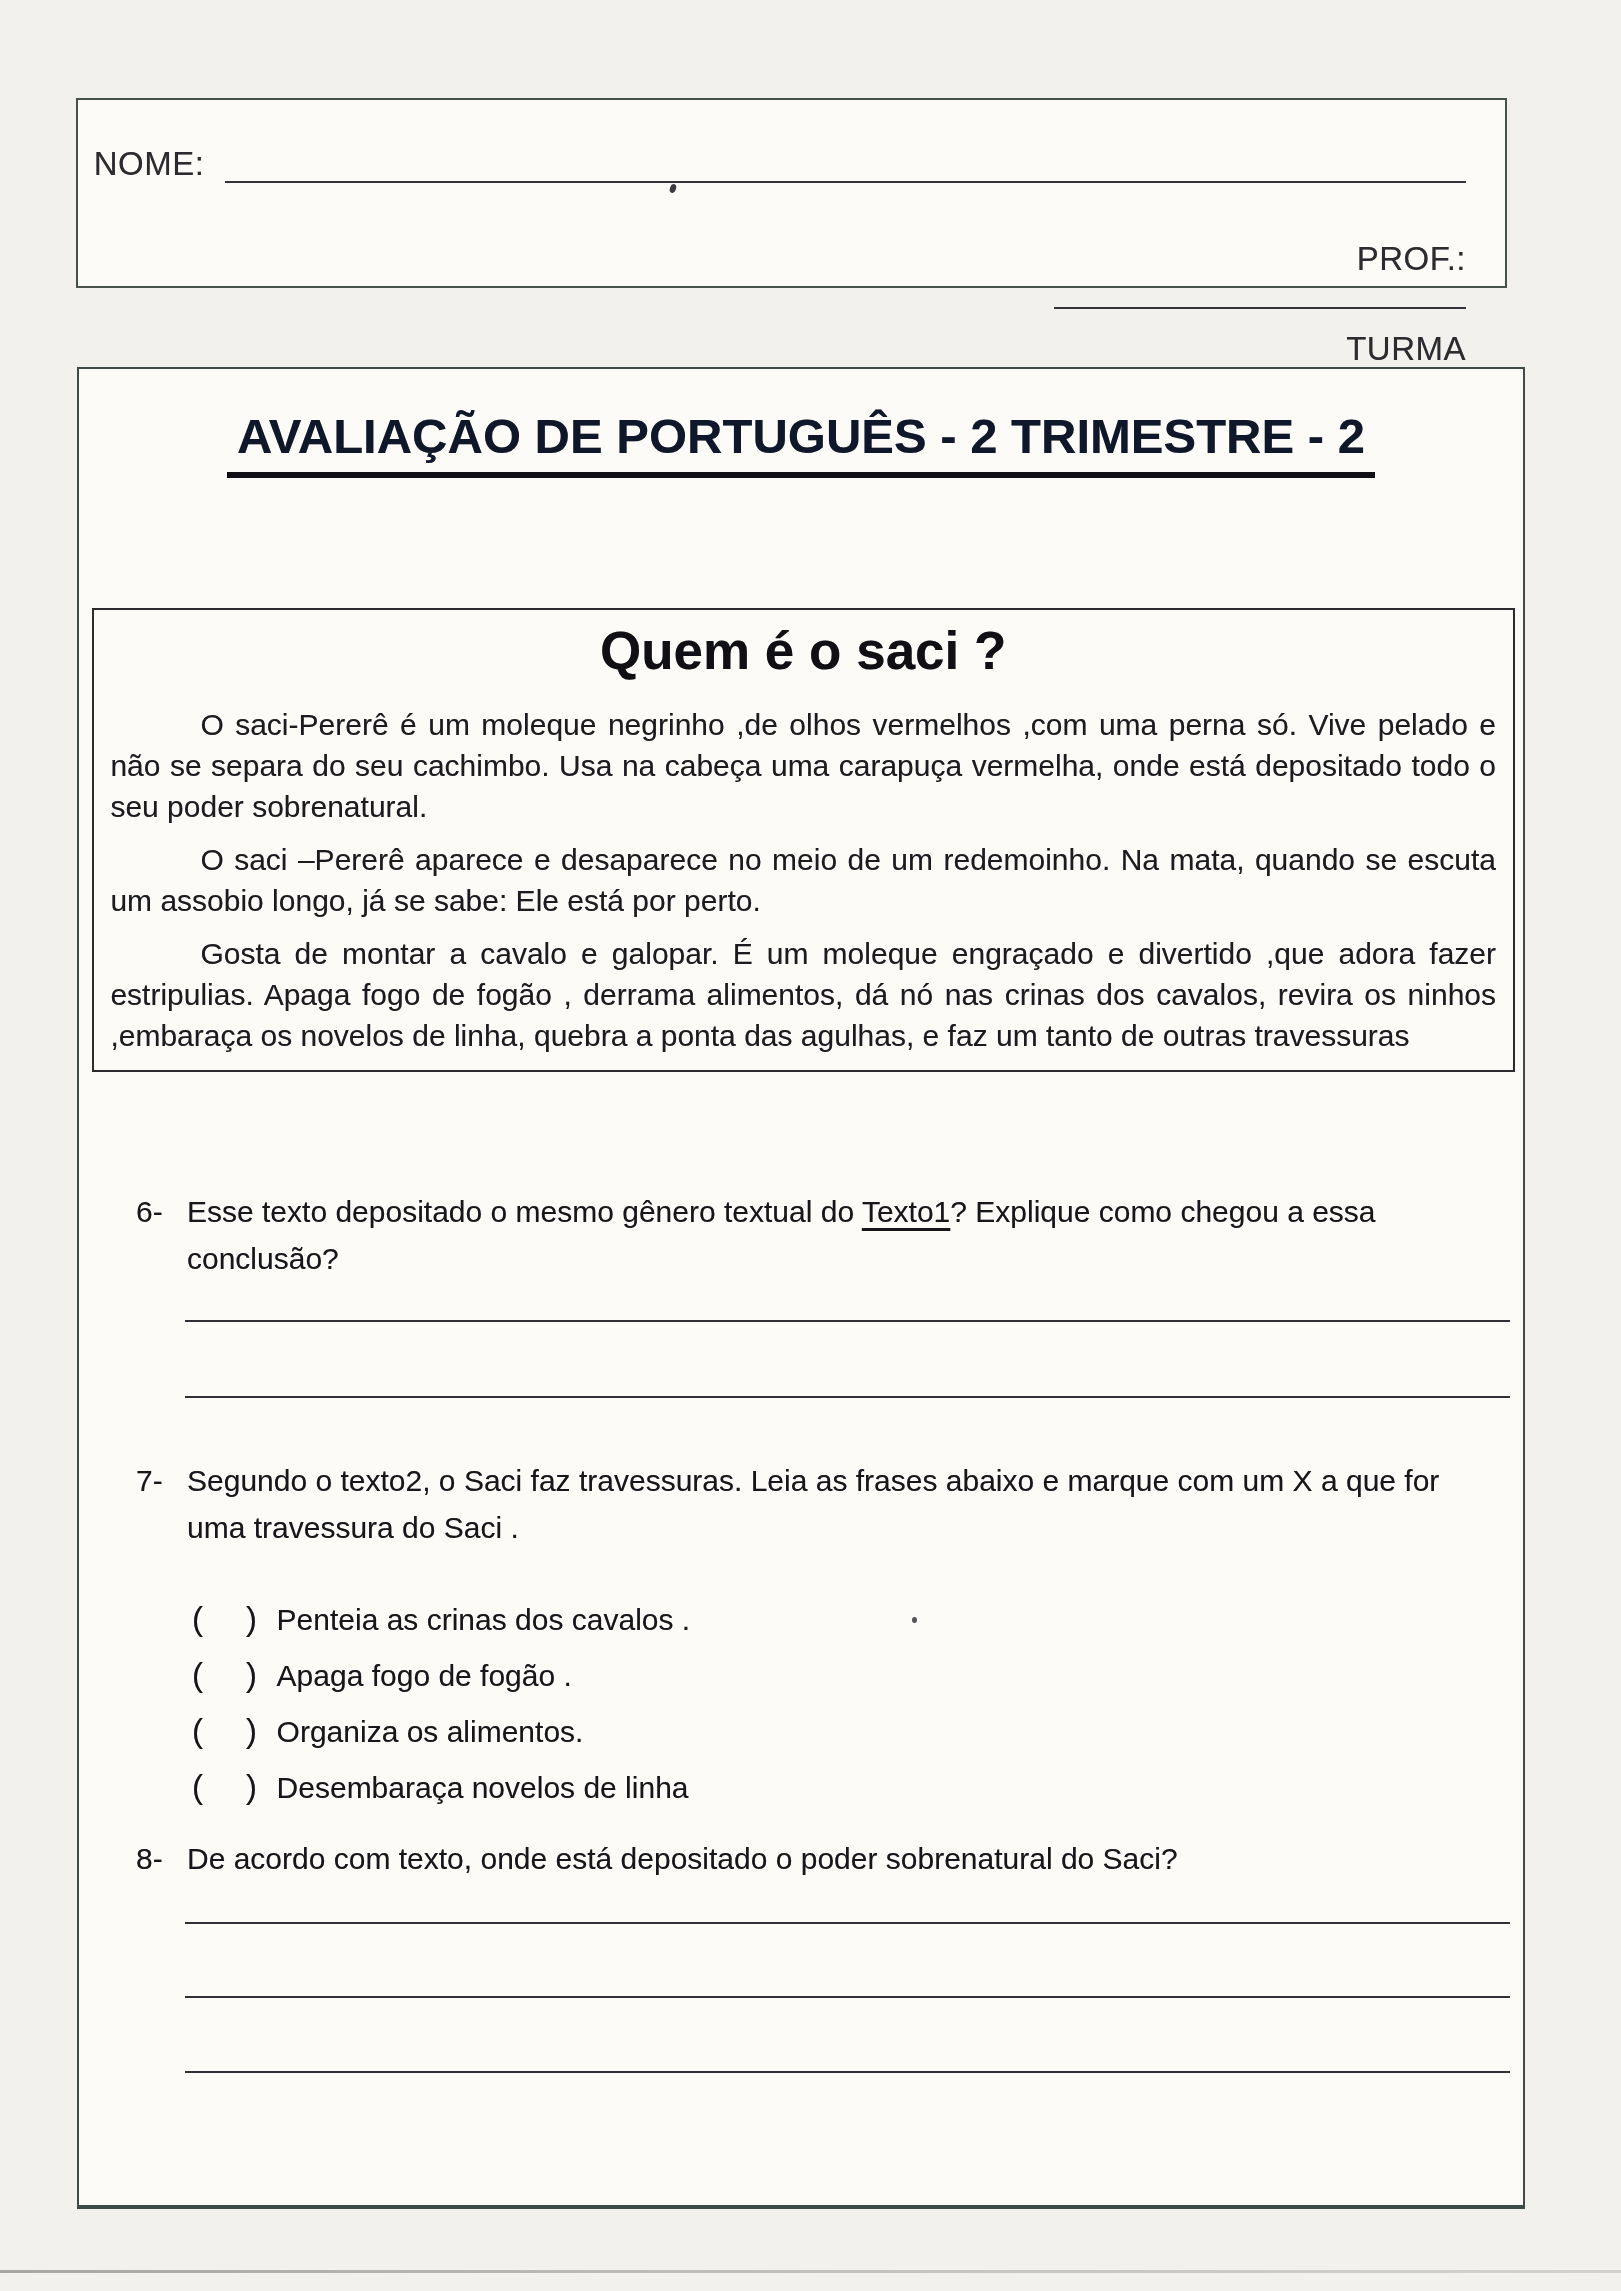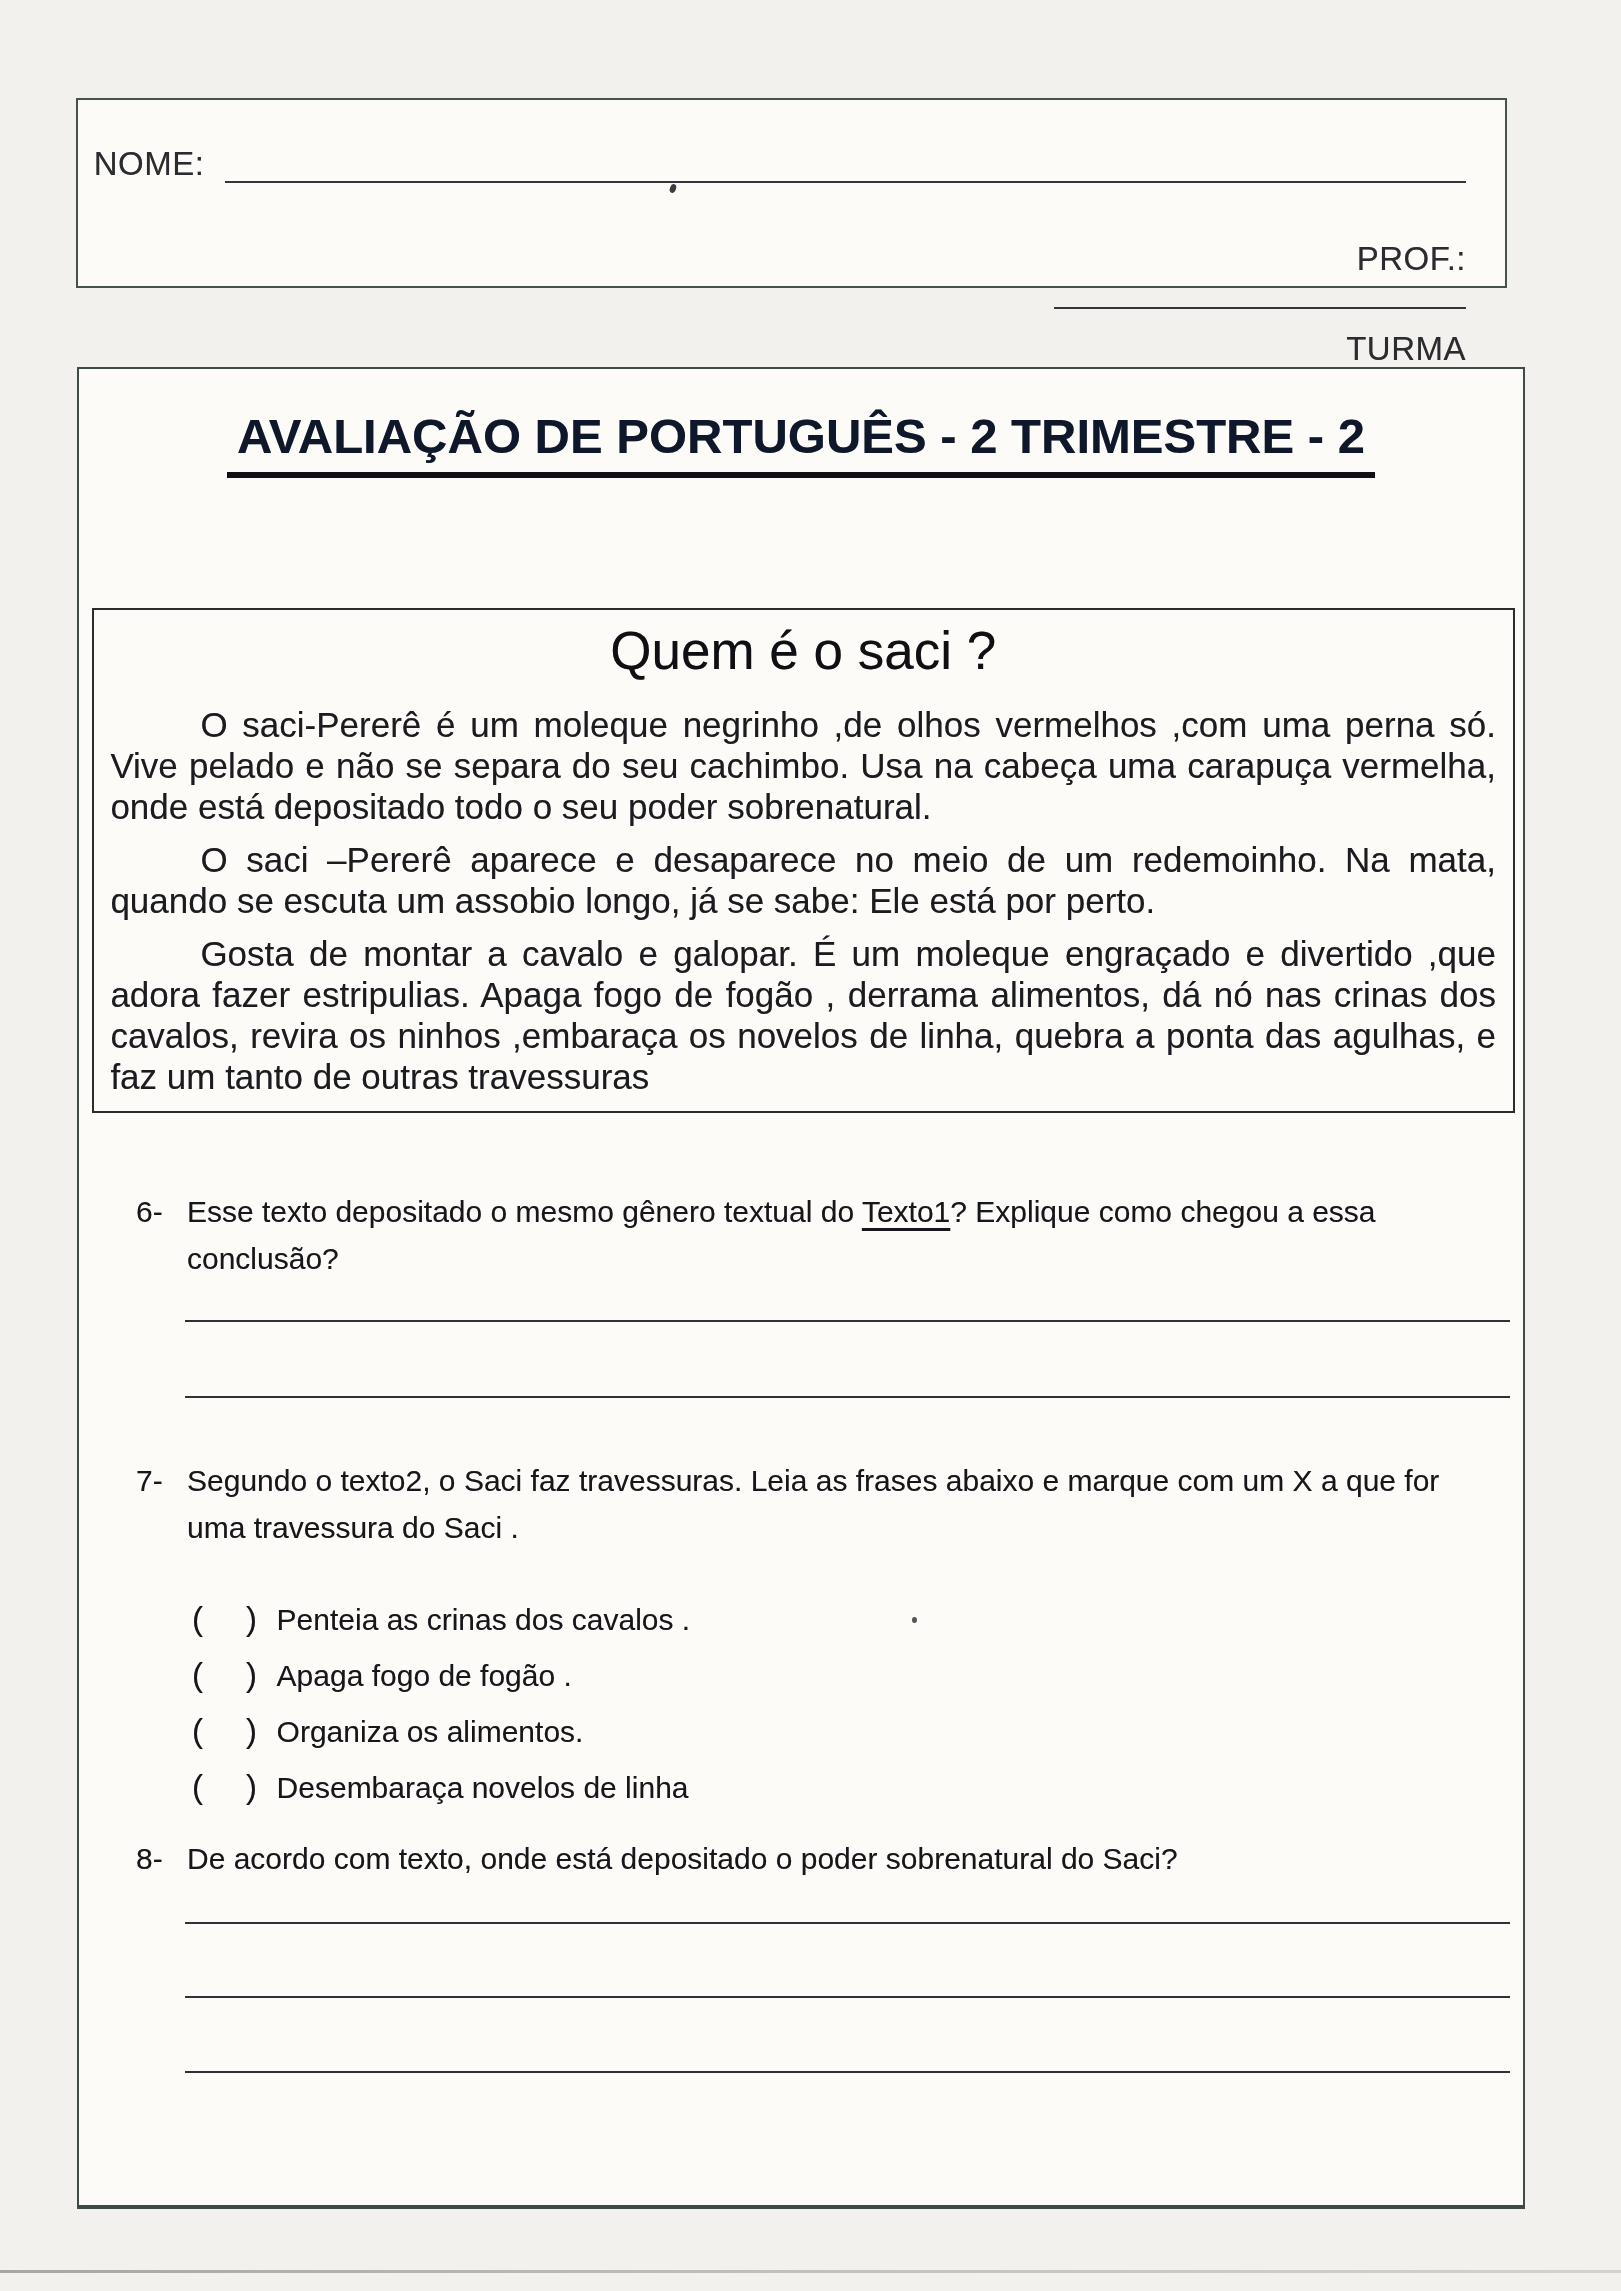--- a/index.html
+++ b/index.html
@@ -26,22 +26,22 @@
   .slash{padding:0 2.9px;font-size:33px;}
   
   .main-box{position:absolute;left:77px;top:367px;width:1444px;height:1836px;
     border:2.9px solid #3d4b49;border-bottom-width:4.9px;background:#fcfbf8;}
   .title-wrap{position:absolute;top:39px;left:0;width:100%;text-align:center;}
   .main-title{display:inline-block;font-size:49px;font-weight:700;color:#0f172a;
     border-bottom:6.9px solid #101014;padding:0 9.8px 7.8px;letter-spacing:0;}
   
   .reading-box{position:absolute;left:12.7px;top:239px;width:1423px;box-sizing:border-box;
     border:2.9px solid #2c2c2e;padding:3.9px 16.7px 13.7px;}
-  .reading-title{text-align:center;font-size:53px;font-weight:400;margin:5.9px 0 0;color:#101014;}
-  .para{margin:23.5px 0 0;font-size:35px;line-height:41px;text-align:justify;
+  .reading-title{text-align:center;font-size:53px;font-weight:700;margin:5.9px 0 0;color:#101014;}
+  .para{margin:23.5px 0 0;font-size:30px;line-height:41px;text-align:justify;
     text-indent:90px;color:#1c1c20;}
   .para + .para{margin-top:11.8px;}
   
   .question{position:absolute;display:flex;font-size:30px;line-height:47px;color:#17171b;}
   .q6{left:57px;top:819px;}
   .q7{left:57px;top:1088px;}
   .q8{left:57px;top:1466px;}
   .qnum{width:51px;flex:none;}
   .qtext{width:1318px;flex:none;}
   .u{text-decoration:underline;text-decoration-thickness:2.9px;text-underline-offset:5.9px;}

